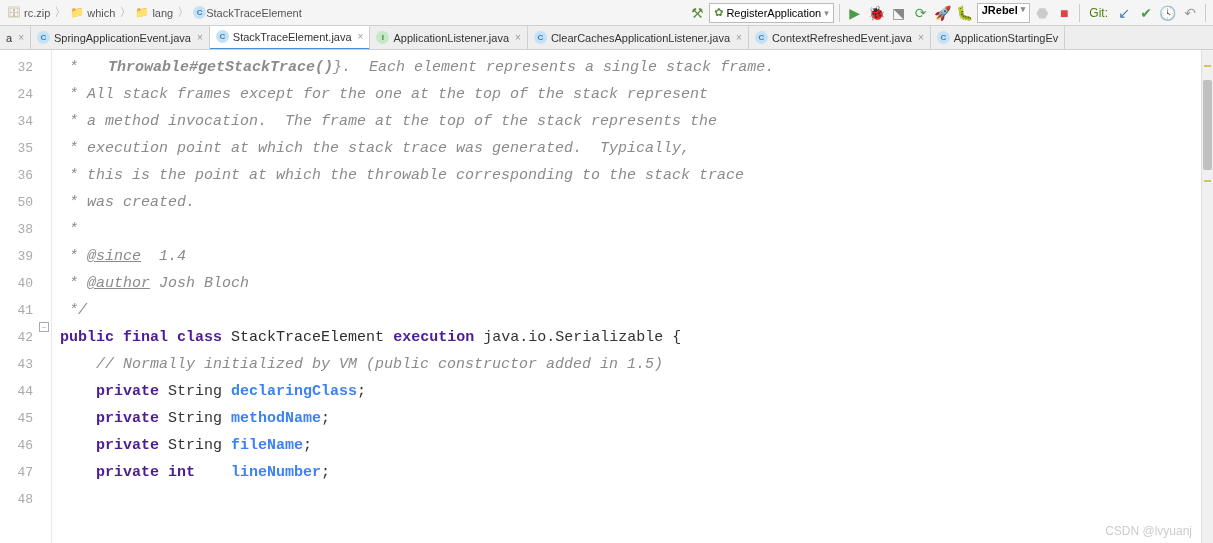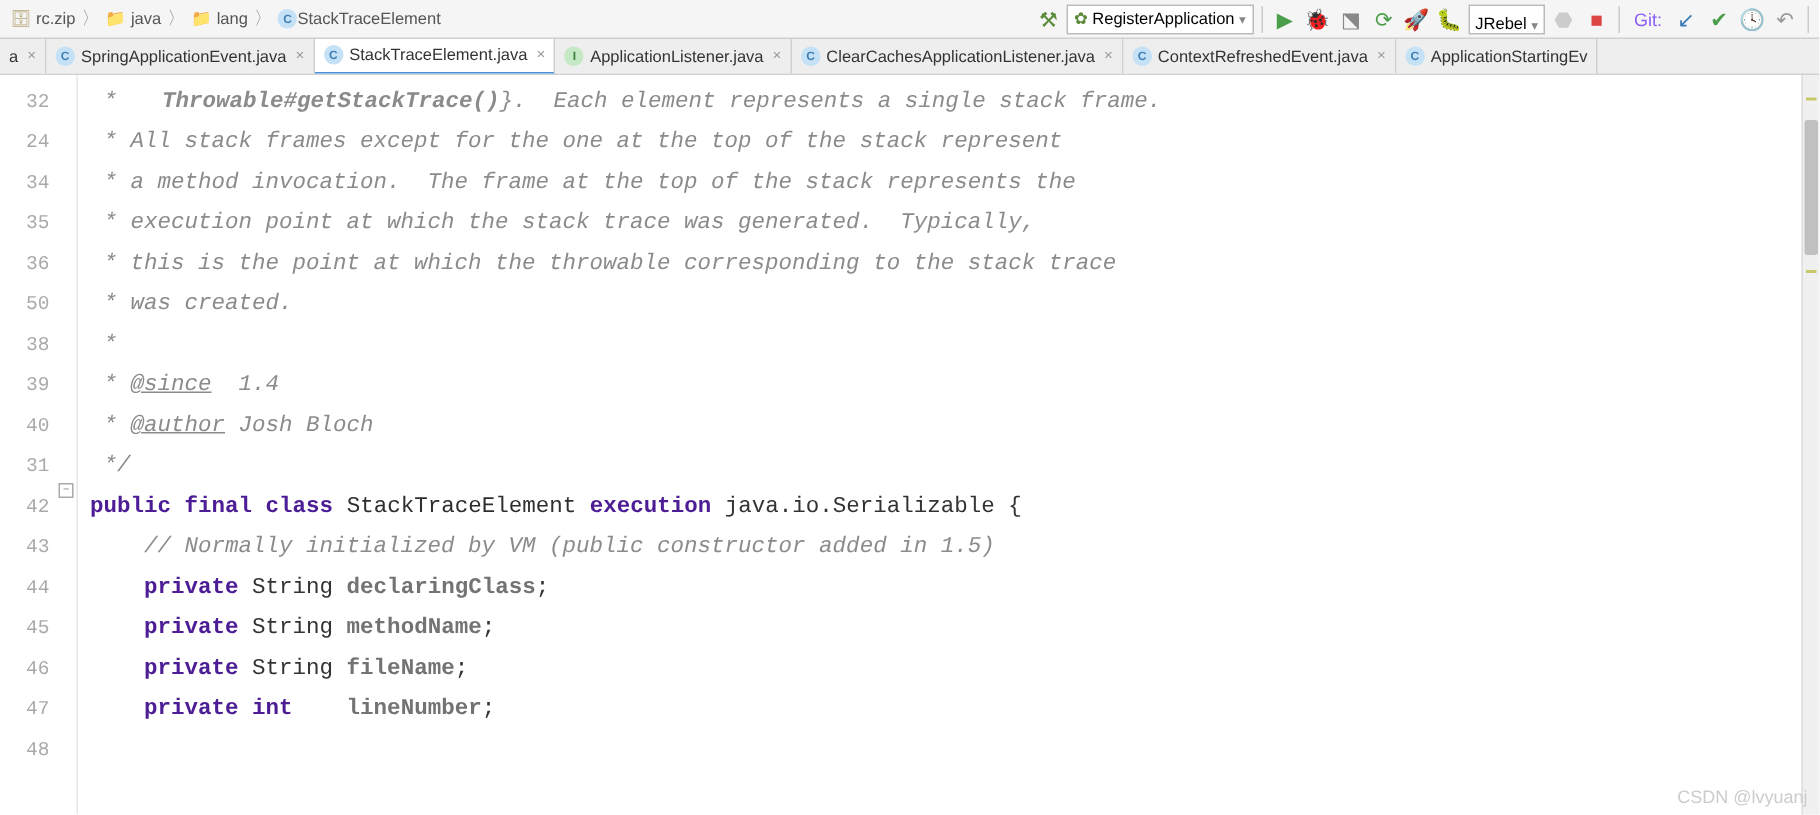--- a/index.html
+++ b/index.html
@@ -11,58 +11,58 @@
     .breadcrumb-sep { color: #999; margin: 0 1px; }
     .bc-icon { width: 14px; height: 14px; margin-right: 3px; display: inline-flex; align-items: center; justify-content: center; }
     .folder-icon { color: #b8a77a; }
     .class-icon { background: #c5e1f5; border-radius: 50%; width: 13px; height: 13px; font-size: 8px; color: #3e7db5; font-weight: bold; display: flex; align-items: center; justify-content: center; }
     .interface-icon { background: #c5e8c5; border-radius: 50%; width: 13px; height: 13px; font-size: 8px; color: #3e7d3e; font-weight: bold; display: flex; align-items: center; justify-content: center; }
     
     .toolbar-spacer { flex: 1; }
     .tb-icon { width: 20px; height: 22px; display: flex; align-items: center; justify-content: center; cursor: pointer; font-size: 14px; }
     .tb-sep { width: 1px; height: 18px; background: #ccc; margin: 0 3px; }
     .run-dropdown { display: flex; align-items: center; border: 1px solid #bbb; background: #fff; padding: 0 4px; height: 20px; font-size: 11px; gap: 3px; }
-    .jrebel-dropdown { display: flex; align-items: flex-end; border: 1px solid #bbb; background: #fff; padding: 0 4px; height: 20px; font-size: 11px; gap: 3px; }
+    .jrebel-dropdown { display: flex; align-items: flex-start; border: 1px solid #bbb; background: #fff; padding: 0 4px; height: 20px; font-size: 11px; gap: 3px; font-weight: bold; }
     
     .tabs { display: flex; align-items: center; height: 24px; border-bottom: 1px solid #d0d0d0; background: #eeeeee; overflow: hidden; }
     .tab { display: flex; align-items: center; padding: 0 6px; height: 24px; border-right: 1px solid #d0d0d0; background: #eeeeee; gap: 4px; font-size: 11px; color: #333; cursor: pointer; white-space: nowrap; }
     .tab.active { background: #fff; border-bottom: 2px solid #4a90d9; }
     .tab-close { color: #999; font-size: 10px; margin-left: 2px; }
     
     .editor { display: flex; height: calc(100% - 50px); background: #fff; position: relative; }
     .gutter { width: 52px; background: #fff; border-right: 1px solid #e8e8e8; text-align: right; padding-right: 18px; color: #aaa; font-family: "Consolas", "Courier New", monospace; font-size: 13px; line-height: 27px; padding-top: 4px; position: relative; padding-left: 16px; }
     .gutter-fold { position: absolute; right: 2px; top: 272px; width: 10px; height: 10px; border: 1px solid #aaa; font-size: 8px; line-height: 8px; text-align: center; color: #888; background: #fff; }
     .code-area { flex: 1; font-family: "Consolas", "Courier New", monospace; font-size: 15px; line-height: 27px; padding: 4px 0 0 8px; white-space: pre; color: #333; overflow: hidden; }
     
     .cm { color: #8b8b8b; font-style: italic; }
     .cm-tag { color: #8b8b8b; font-style: italic; font-weight: normal; text-decoration: underline; }
     .cm-link { color: #8b8b8b; font-style: italic; font-weight: bold; margin-left: 21px; }
     .kw { color: #4c1d95; font-weight: bold; }
     .cls { color: #2e2e2e; }
-    .field { color: #737373; font-weight: bold; }
+    .field { color: #3b82f6; font-weight: bold; }
     
     .scrollbar-v { position: absolute; right: 0; top: 50px; width: 12px; height: calc(100% - 50px); background: #f0f0f0; border-left: 1px solid #ddd; }
     .scrollbar-thumb { position: absolute; top: 30px; left: 1px; width: 9px; height: 90px; background: #c0c0c0; border-radius: 2px; }
     .scrollbar-mark { position: absolute; left: 2px; width: 7px; height: 2px; }
     
-    .watermark { position: absolute; right: 8px; bottom: 5px; color: #ccc; font-size: 12px; }
+    .watermark { position: absolute; right: 21px; bottom: 5px; color: #ccc; font-size: 12px; }
   </style>
 </head>
 <body>
 
 <div class="toolbar">
   <div class="breadcrumb">
     <span class="breadcrumb-item">
         <span class="bc-icon folder-icon">🗄</span>
         <span>rc.zip</span>
       </span>
     <span class="breadcrumb-sep">〉</span>
     <span class="breadcrumb-item">
         <span class="bc-icon folder-icon">📁</span>
-        <span>java</span>
+        <span>which</span>
       </span>
     <span class="breadcrumb-sep">〉</span>
     <span class="breadcrumb-item">
         <span class="bc-icon folder-icon">📁</span>
         <span>lang</span>
       </span>
     <span class="breadcrumb-sep">〉</span>
     <span class="breadcrumb-item">
         <span class="class-icon">C</span>
         <span>StackTraceElement</span>
@@ -82,21 +82,21 @@
   <span class="tb-icon" style="color:#4a9e4a">⟳</span>
   <span class="tb-icon" style="color:#4a9e4a">🚀</span>
   <span class="tb-icon" style="color:#4a9e4a">🐛</span>
   <div class="jrebel-dropdown">
     <span>JRebel</span>
     <span style="color:#888;font-size:9px">▾</span>
   </div>
   <span class="tb-icon" style="color:#ccc">⬣</span>
   <span class="tb-icon" style="color:#d44">■</span>
   <span class="tb-sep"></span>
-  <span style="padding:0 4px;color:#8b5cf6">Git:</span>
+  <span style="padding:0 4px;color:#4d7c0f">Git:</span>
   <span class="tb-icon" style="color:#3a7ab8">↙</span>
   <span class="tb-icon" style="color:#4a9e4a">✔</span>
   <span class="tb-icon" style="color:#999">🕓</span>
   <span class="tb-icon" style="color:#999">↶</span>
   <span class="tb-sep"></span>
 </div>
 
 <div class="tabs">
   <div class="tab">
       <span>a</span>
@@ -137,21 +137,21 @@
   <div class="gutter">
     <div>32</div>
     <div>24</div>
     <div>34</div>
     <div>35</div>
     <div>36</div>
     <div>50</div>
     <div>38</div>
     <div>39</div>
     <div>40</div>
-    <div>31</div>
+    <div>41</div>
     <div>42</div>
     <div>43</div>
     <div>44</div>
     <div>45</div>
     <div>46</div>
     <div>47</div>
     <div>48</div>
     <div class="gutter-fold">–</div>
   </div>
   <div class="code-area"><span class="cm"> * </span><span class="cm-link">Throwable#getStackTrace()</span><span class="cm">}.  Each element represents a single stack frame.</span>

